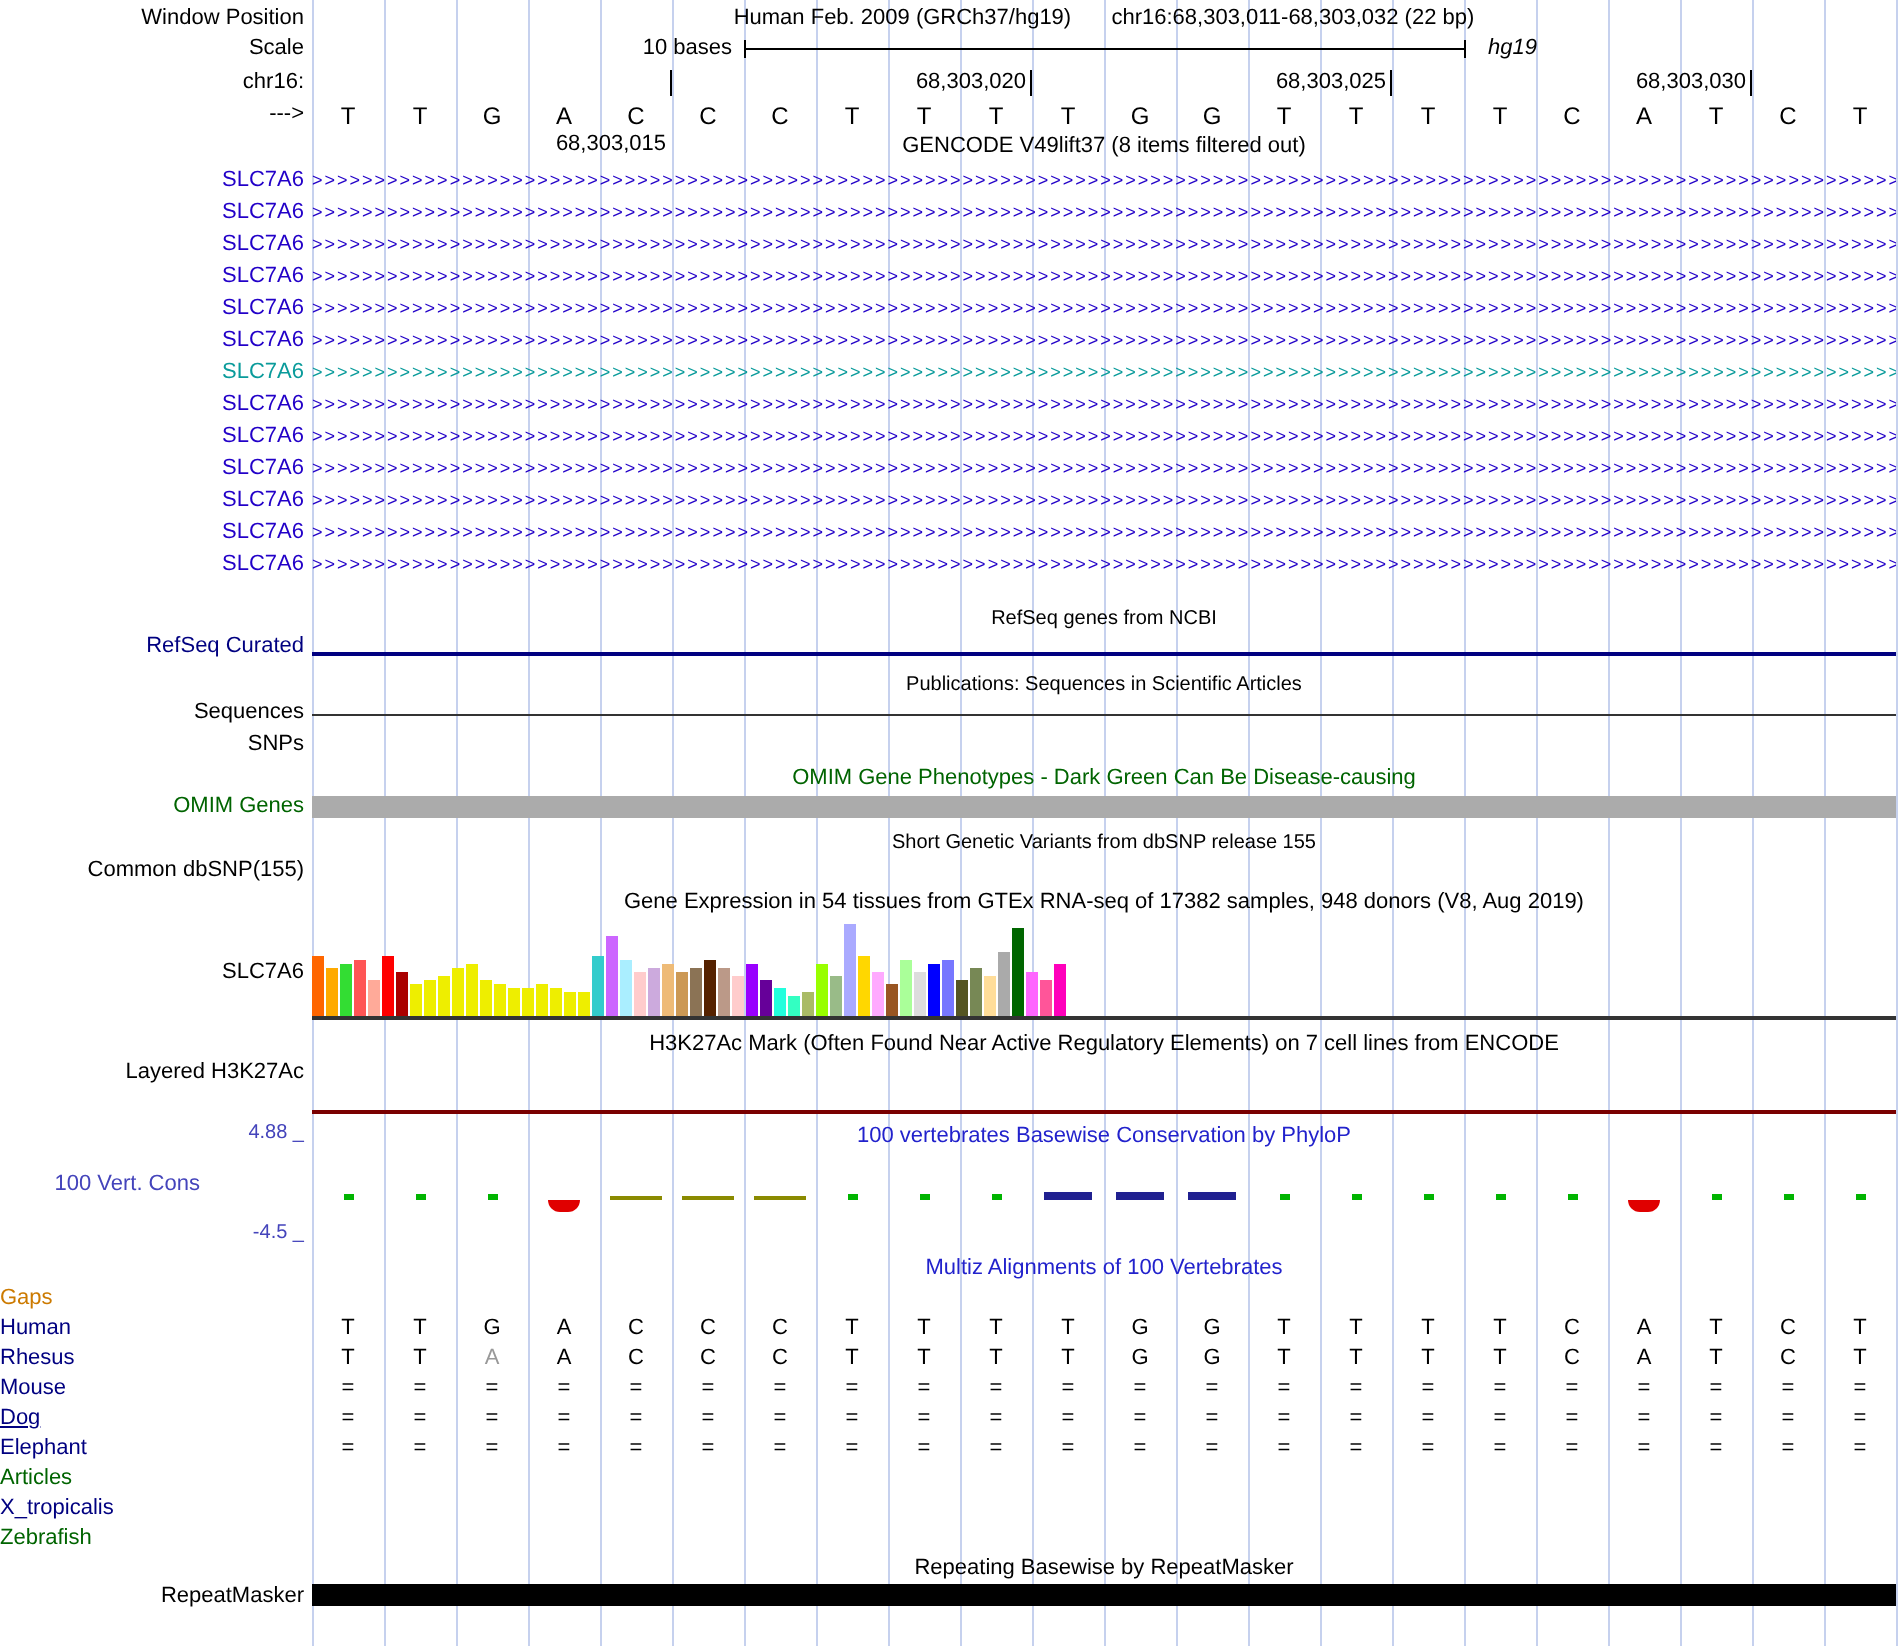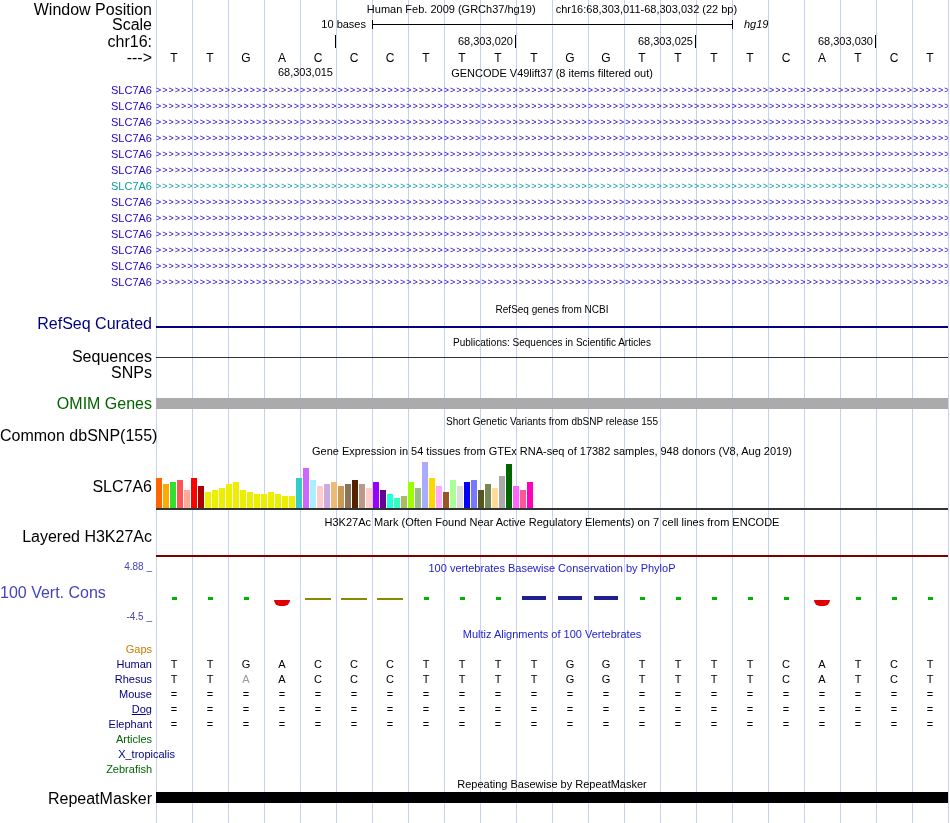--- a/index.html
+++ b/index.html
@@ -6,21 +6,21 @@
   html,body { background:#fff; }
   #app {
     position:relative; width:950px; height:823px; overflow:hidden;
     background:#fff; color:#000;
     font-family:"Liberation Sans","DejaVu Sans",sans-serif; font-size:11px;
   }
   .grid {
     position:absolute; left:156px; top:0; width:793px; height:823px;
     background:repeating-linear-gradient(to right,#c6d1ee 0,#c6d1ee 1px,transparent 1px,transparent 36px);
   }
-  .lab { position:absolute; left:0; width:152px; text-align:right; white-space:nowrap; font-size:16px; line-height:13px; }
+  .lab { position:absolute; left:0; width:152px; text-align:right; white-space:nowrap; font-size:11px; line-height:13px; }
   .title { position:absolute; left:156px; width:792px; text-align:center; white-space:nowrap; font-size:11px; line-height:13px; }
   .small { font-size:10px; }
   .blue { color:#2222cc; }
   .softblue { color:#4444bb; }
   .navy { color:#000080; }
   .green { color:#006400; }
   .trk { position:absolute; left:156px; width:792px; }
   .cells { display:flex; }
   .cell { flex:0 0 36px; width:36px; text-align:center; }
   .hline { position:absolute; left:156px; width:792px; }
@@ -46,21 +46,21 @@
   
   #gtex-bars { position:absolute; left:156px; top:462px; width:792px; height:46px; display:flex; align-items:flex-end; }
   .gtex-bar { flex:0 0 6px; width:6px; margin-right:1px; }
 
   
   #cons-area { position:absolute; left:156px; top:582px; width:792px; height:24px; }
 
   
   #multiz-rows { position:absolute; left:0; top:642px; width:950px; }
   .mz-row { position:relative; height:15px; }
-  .mz-lab { position:absolute; left:0; width:152px; text-align:right; font-size:11px; line-height:15px; }
+  .mz-lab { position:absolute; left:0; width:152px; text-align:left; font-size:11px; line-height:15px; }
   .mz-cells { position:absolute; left:156px; width:792px; display:flex; font-size:11px; line-height:15px; }
   .mz-cell.dim { color:#999; }
 </style>
 </head>
 <body>
 
 <div id="app">
   <div class="grid"></div>
 
   <div class="lab" style="top:3px">Window Position</div>
@@ -174,20 +174,21 @@
   <div class="title small" style="top:303px">RefSeq genes from NCBI</div>
   <div class="lab navy" style="top:317px">RefSeq Curated</div>
   <div class="hline" style="top:326px;height:2px;background:#000080"></div>
 
   <div class="title small" style="top:336px">Publications: Sequences in Scientific Articles</div>
   <div class="lab" style="top:350px">Sequences</div>
   <div class="hline" style="top:357px;height:1px;background:#333"></div>
 
   <div class="lab" style="top:366px">SNPs</div>
 
+  <div class="title green" style="top:383px">OMIM Gene Phenotypes - Dark Green Can Be Disease-causing</div>
   <div class="lab green" style="top:397px">OMIM Genes</div>
   <div class="hline" style="top:398px;height:11px;background:#ababab"></div>
 
   <div class="title small" style="top:415px">Short Genetic Variants from dbSNP release 155</div>
   <div class="lab" style="top:429px">Common dbSNP(155)</div>
 
   <div class="title" style="top:445px">Gene Expression in 54 tissues from GTEx RNA-seq of 17382 samples, 948 donors (V8, Aug 2019)</div>
   <div class="lab" style="top:480px">SLC7A6</div>
   <div id="gtex-bars">
       <div class="gtex-bar" style="height: 30px; background: rgb(255, 102, 0);"></div>
@@ -419,21 +420,21 @@
           <span class="cell mz-cell">=</span>
           <span class="cell mz-cell">=</span>
           <span class="cell mz-cell">=</span>
         </div>
       </div>
       <div class="mz-row">
         <div class="mz-lab" style="color: rgb(0, 100, 0);">Articles</div>
         <div class="mz-cells"></div>
       </div>
       <div class="mz-row">
-        <div class="mz-lab" style="color: rgb(0, 0, 128); margin-left: 23px;">X_tropicalis</div>
+        <div class="mz-lab" style="color: rgb(0, 0, 128);">X_tropicalis</div>
         <div class="mz-cells"></div>
       </div>
       <div class="mz-row">
         <div class="mz-lab" style="color: rgb(0, 100, 0);">Zebrafish</div>
         <div class="mz-cells"></div>
       </div>
     </div>
 
   <div class="title" style="top:778px">Repeating Basewise by RepeatMasker</div>
   <div class="lab" style="top:792px">RepeatMasker</div>

